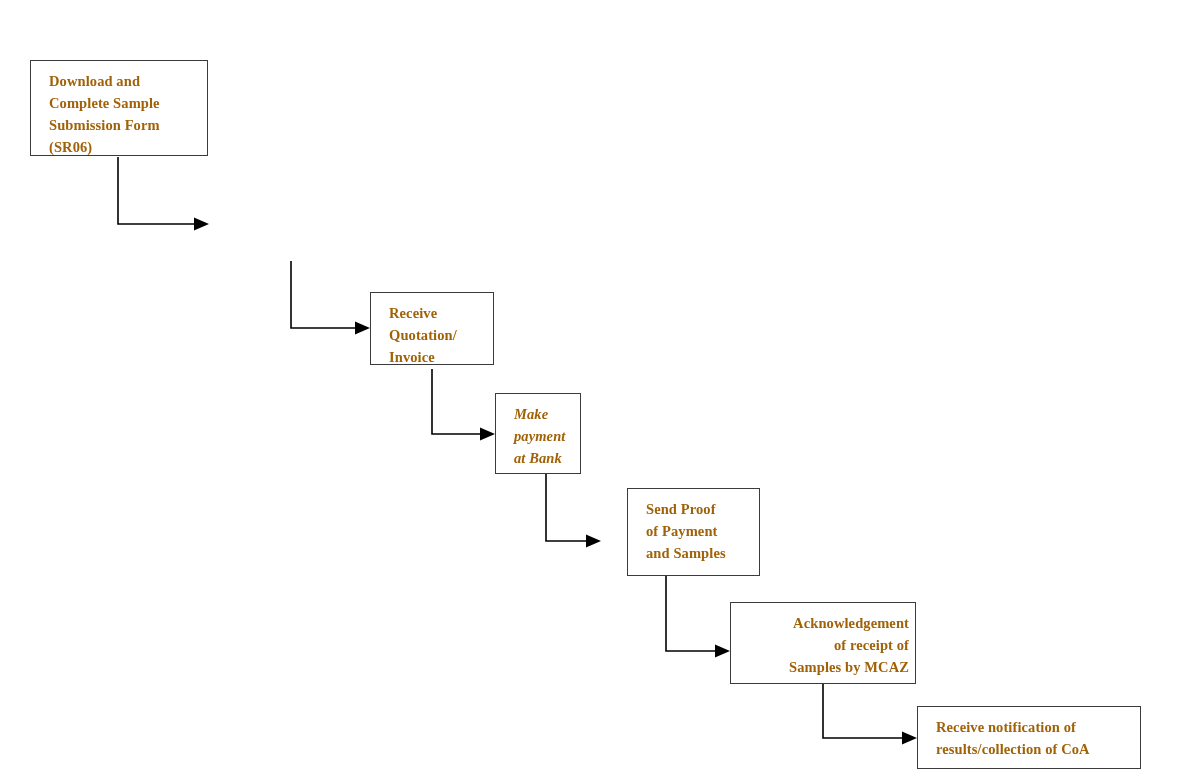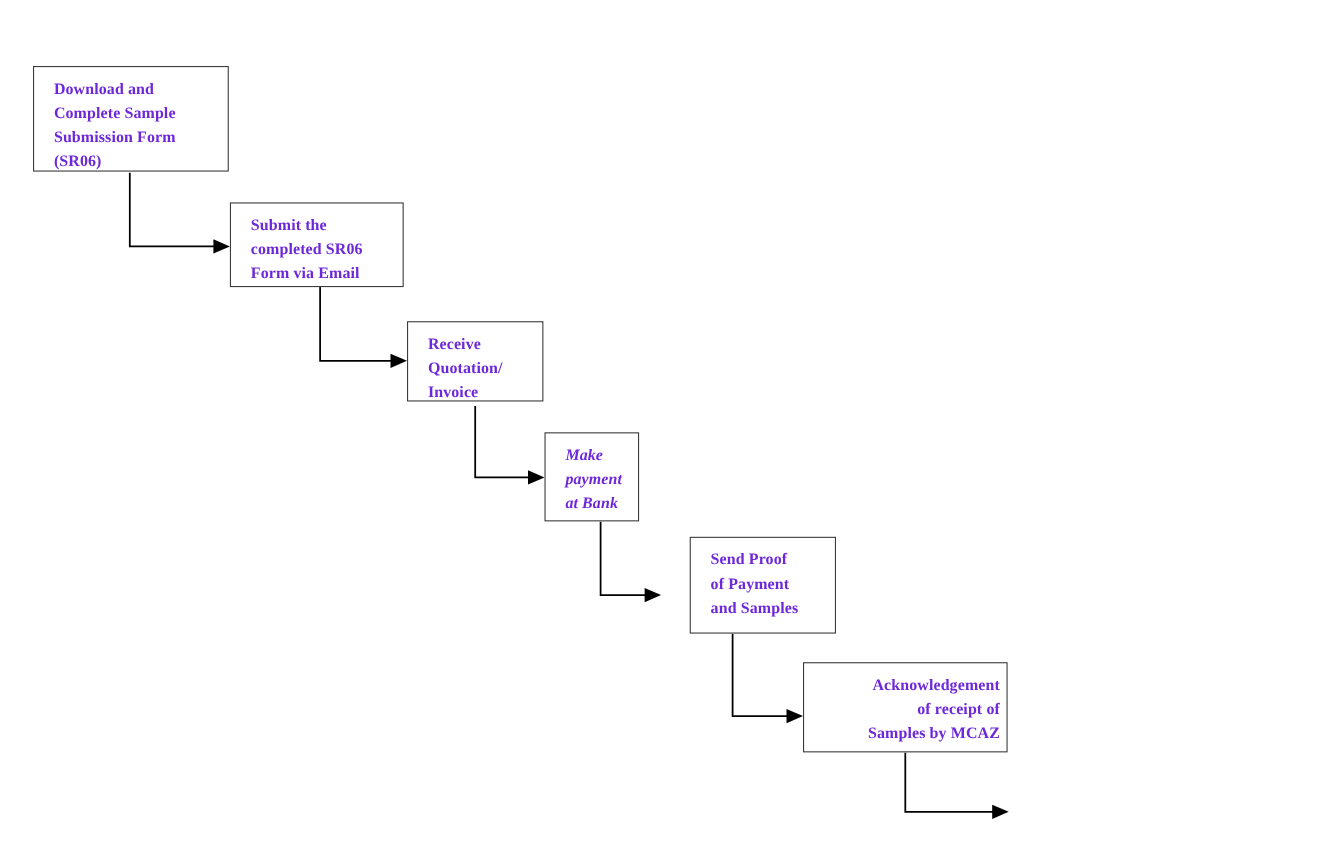--- a/index.html
+++ b/index.html
@@ -14,21 +14,21 @@
     height: 777px;
     background: #ffffff;
     overflow: hidden;
     font-family: "Liberation Serif", "DejaVu Serif", serif;
   }
   .node {
     position: absolute;
     box-sizing: border-box;
     border: 1px solid #3b3b3b;
     background: #ffffff;
-    color: #6d28d9;
+    color: #a16207;
     font-weight: bold;
     font-size: 14.5px;
     line-height: 22px;
     letter-spacing: 0.1px;
     padding-top: 9px;
     padding-left: 18px;
     padding-right: 6px;
     white-space: pre-line;
   }
   .connector {
@@ -85,28 +85,27 @@
     <div class="connector" style="left: 819px; top: 680px; width: 104px; height: 64px;">
       <svg width="104" height="64" viewBox="0 0 104 64">
         <path class="conn-line" d="M 4 4 L 4 58 L 84 58"></path>
         <polygon class="conn-head" points="83,51.5 98,58 83,64.5"></polygon>
       </svg>
     </div>
     <div class="node" style="left: 30px; top: 60px; width: 178px; height: 96px;"><span>Download and
 Complete Sample
 Submission Form
 (SR06)</span></div>
-    <div class="node" style="left: 209px; top: 184px; width: 158px; height: 77px;"><span>Submit the
-completed SR06
-Form via Email</span></div>
     <div class="node" style="left: 370px; top: 292px; width: 124px; height: 73px;"><span>Receive
 Quotation/
 Invoice</span></div>
     <div class="node" style="left: 495px; top: 393px; width: 86px; height: 81px; font-style: italic;"><span>Make
 payment
 at Bank</span></div>
     <div class="node" style="left: 601px; top: 488px; width: 133px; height: 88px; margin-left: 26px;"><span>Send Proof
 of Payment
 and Samples</span></div>
     <div class="node" style="left: 730px; top: 602px; width: 186px; height: 82px; text-align: right;"><span>Acknowledgement
 of receipt of
 Samples by MCAZ</span></div>
+    <div class="node" style="left: 917px; top: 706px; width: 224px; height: 63px;"><span>Receive notification of
+results/collection of CoA</span></div>
   </div>
 
 </body></html>

